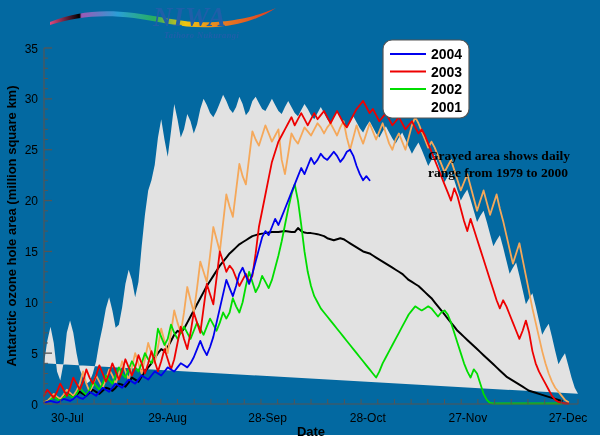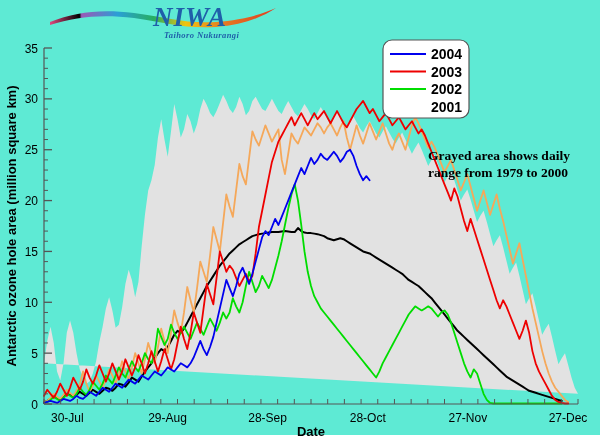--- a/index.html
+++ b/index.html
@@ -1,18 +1,18 @@
 <!DOCTYPE html>
 <html><head>
 <meta charset="utf-8">
 <style>
   html,body{margin:0;padding:0;background:#ffffff;}
   body{width:600px;height:436px;overflow:hidden;
        font-family:"Liberation Sans",sans-serif;}
-  #root{position:relative;width:600px;height:435px;background:#5eead4;}
+  #root{position:relative;width:600px;height:435px;background:#0369a1;}
 
   
   #logo{position:absolute;left:48px;top:0px;width:230px;height:42px;}
   #logo svg{display:block;}
 
   
   #chart{position:absolute;left:0;top:0;width:600px;height:436px;}
 
   .axis-title{font-weight:bold;font-size:13px;fill:#000;
               font-family:"Liberation Sans",sans-serif;}

